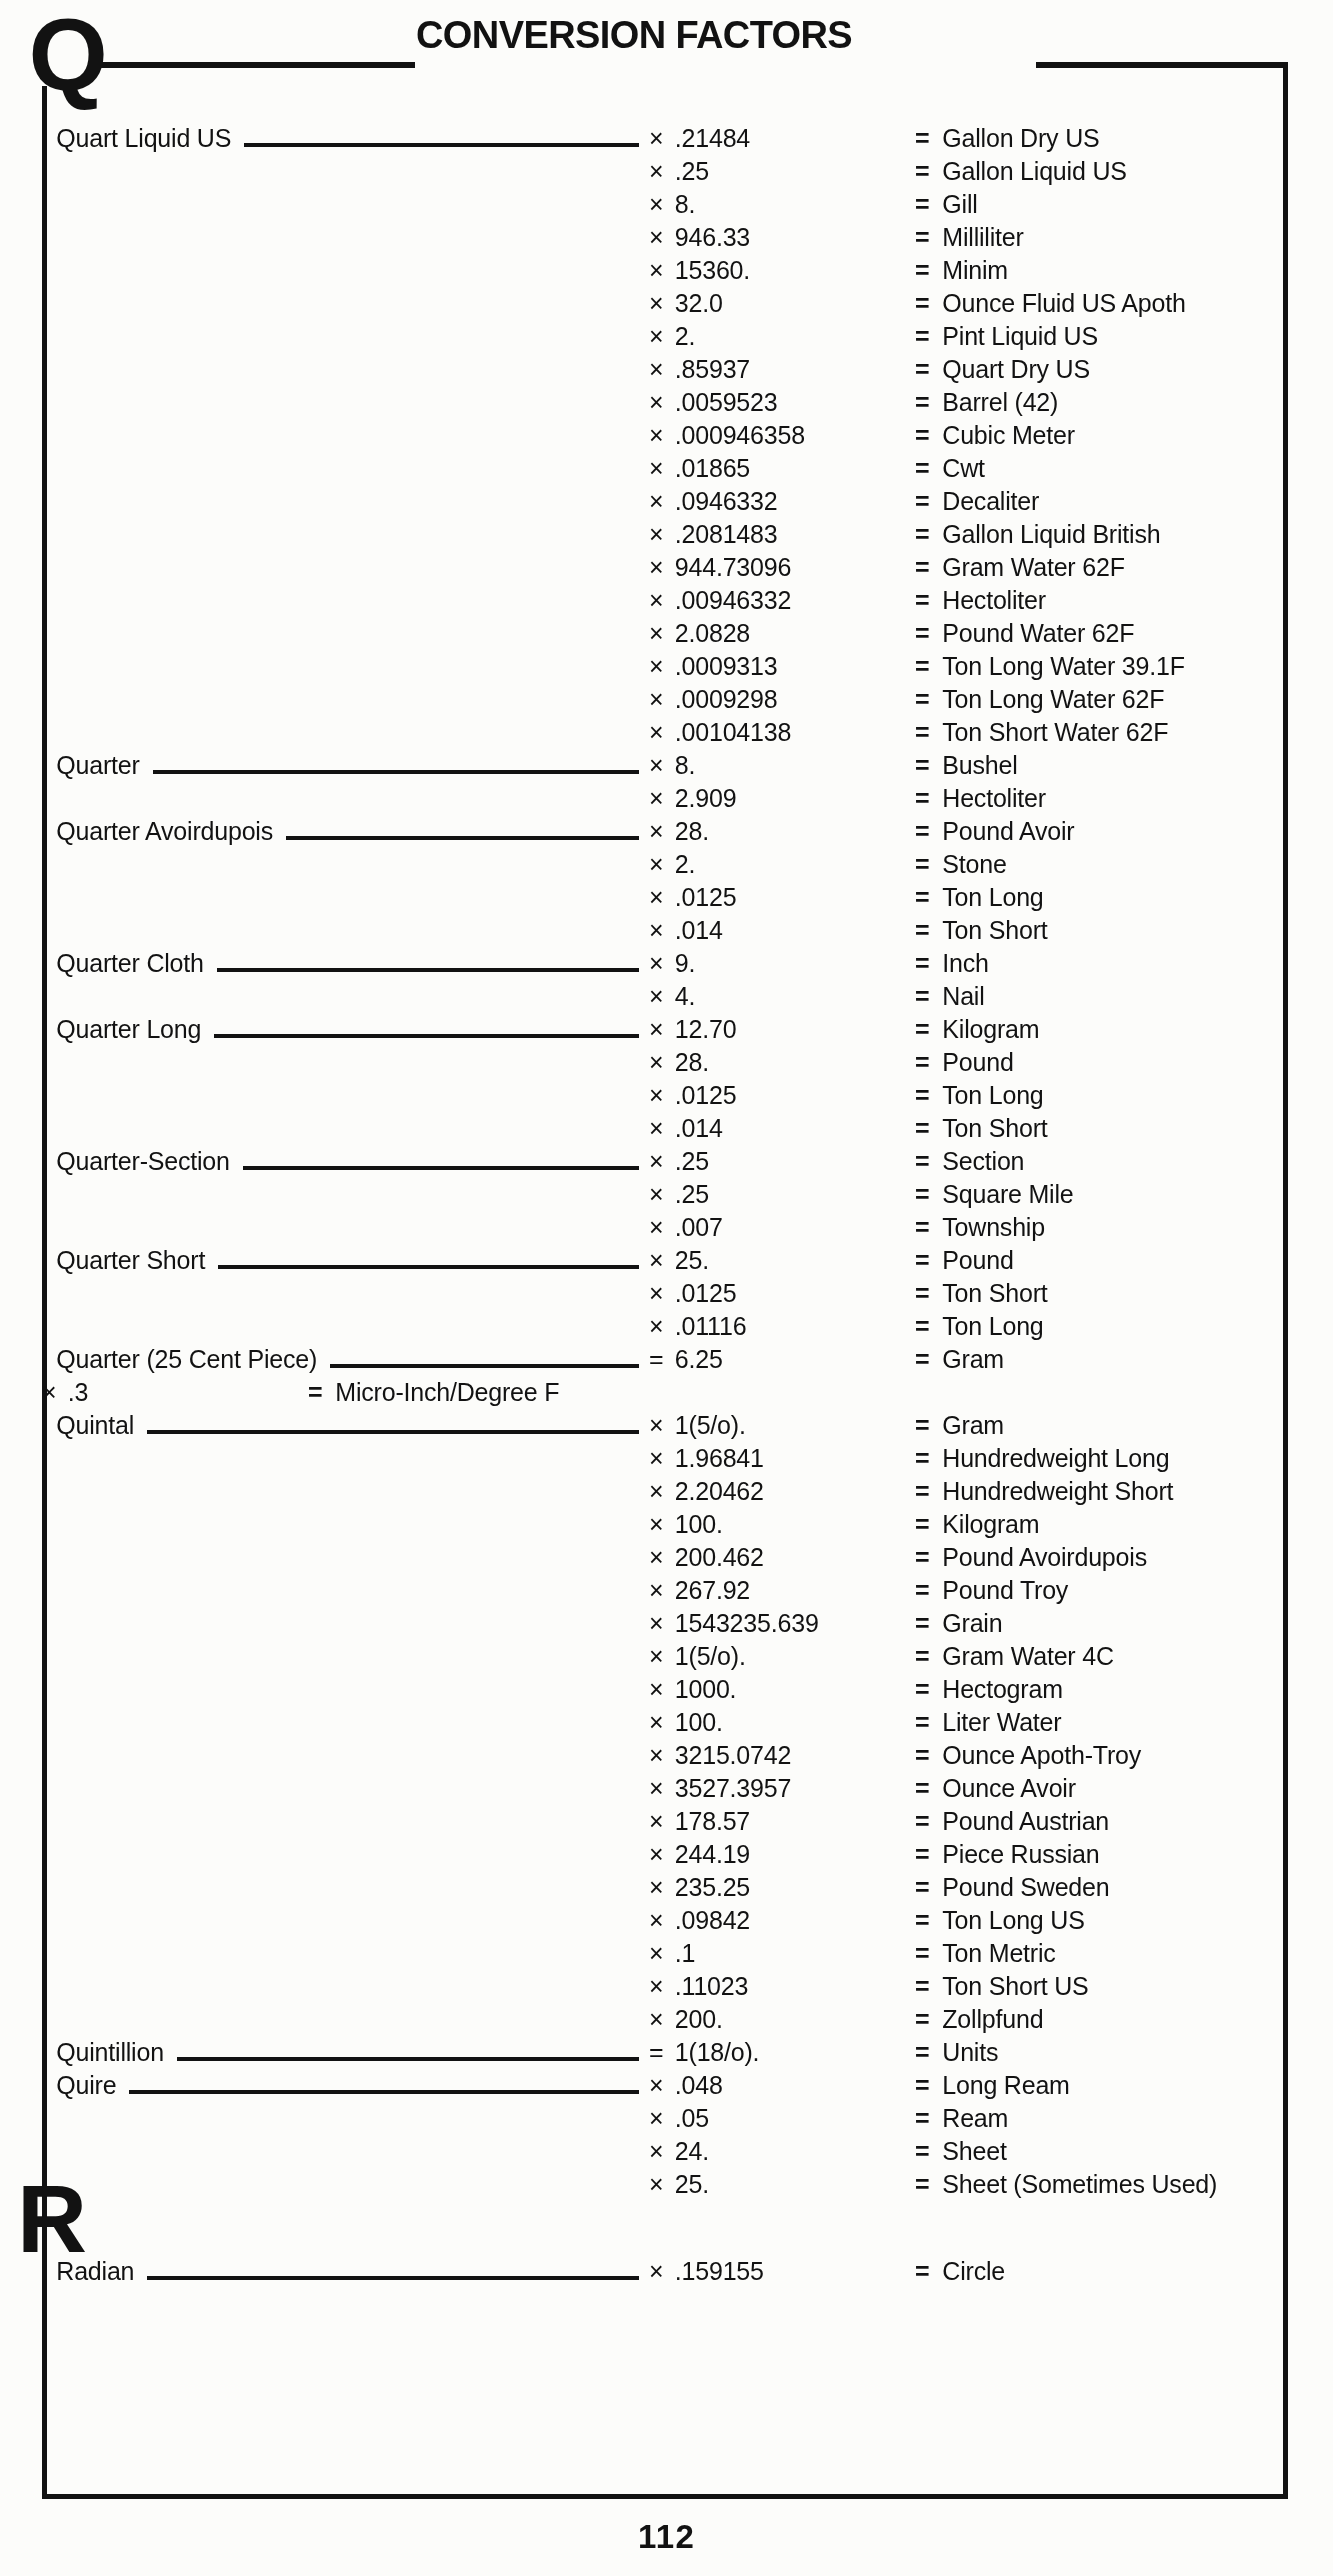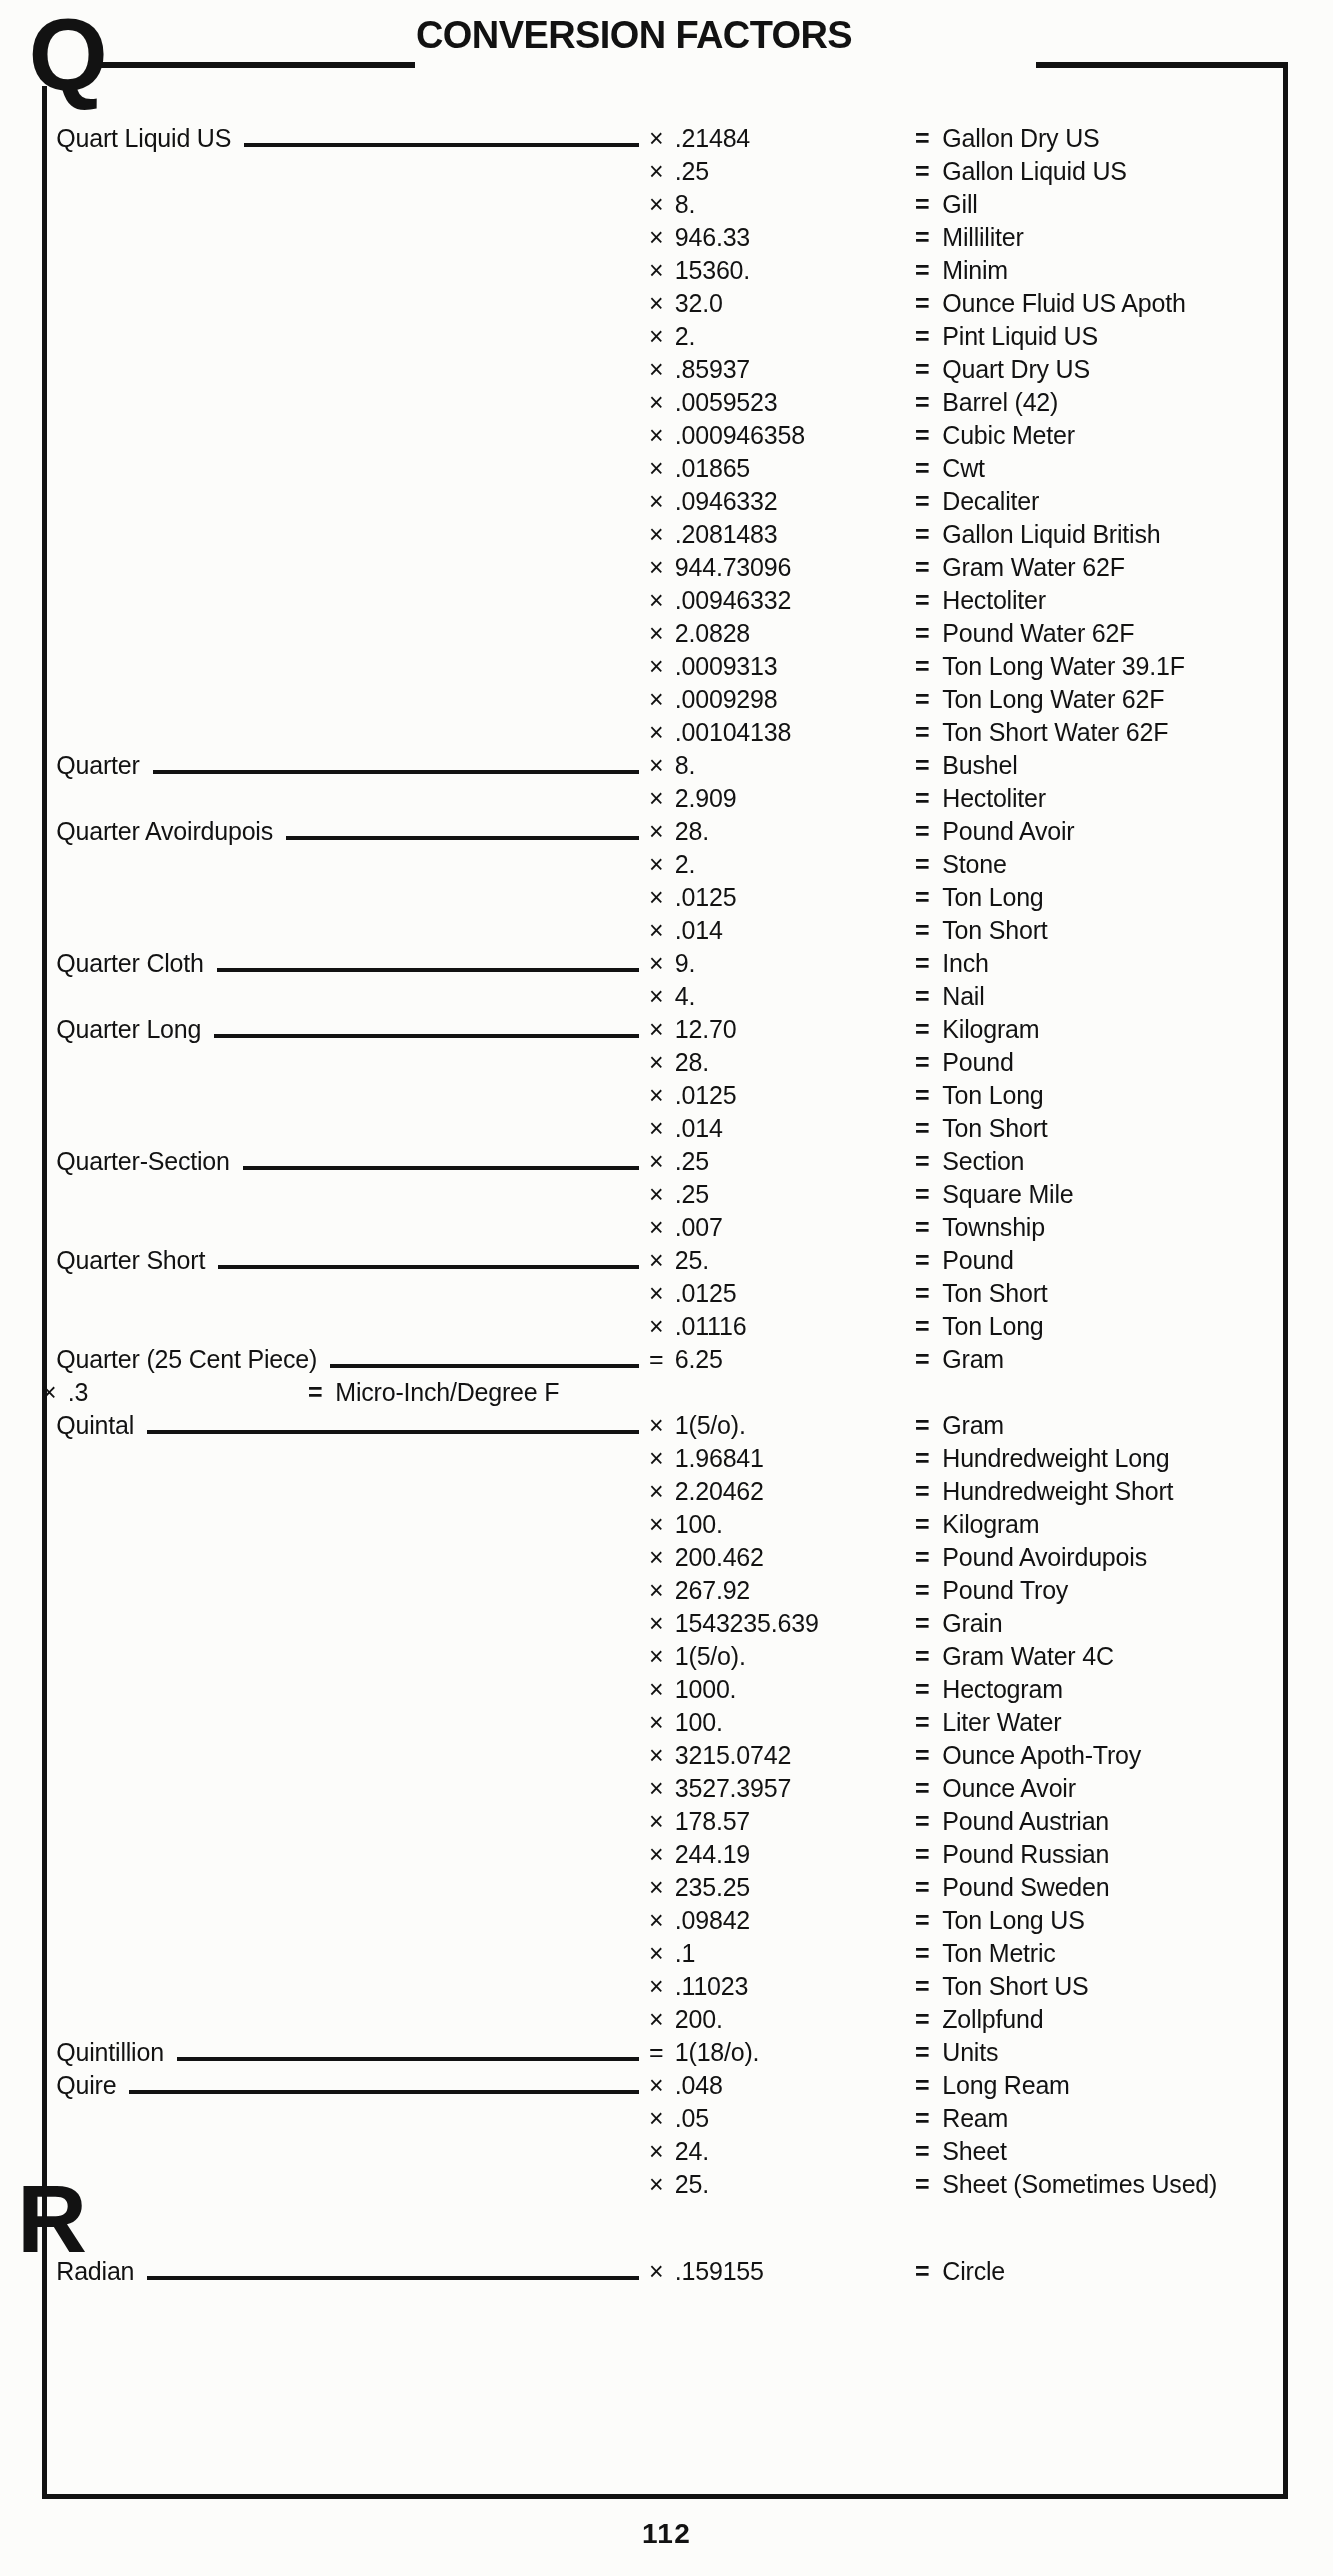--- a/index.html
+++ b/index.html
@@ -56,21 +56,21 @@
   .res{margin-left:7.8px;}
   
   .letter-block{position:relative;height:54px;}
   .big-letter-r{
     position:absolute;left:-25px;bottom:-5.2px;
     font-size:97px;font-weight:900;letter-spacing:-3.9px;line-height:0.85;
   }
   
   .page-number{
     position:absolute;left:0;right:0;top:2518px;
-    text-align:center;font-size:28px;font-weight:600;letter-spacing:1.3px;
+    text-align:center;font-size:33px;font-weight:600;letter-spacing:1.3px;
   }
 </style>
 </head>
 <body>
 
 <div class="page">
 
   <div class="big-letter-q">Q</div>
 
   <div class="rule rule-left"></div>
@@ -366,21 +366,21 @@
         <div class="cell-result"><span class="eq">=</span><span class="res">Ounce Avoir</span></div>
       </div>
       <div class="row">
         <div class="cell-label"></div>
         <div class="cell-factor"><span class="op">×</span><span class="val">178.57</span></div>
         <div class="cell-result"><span class="eq">=</span><span class="res">Pound Austrian</span></div>
       </div>
       <div class="row">
         <div class="cell-label"></div>
         <div class="cell-factor"><span class="op">×</span><span class="val">244.19</span></div>
-        <div class="cell-result"><span class="eq">=</span><span class="res">Pound Russian</span></div>
+        <div class="cell-result"><span class="eq">=</span><span class="res">Piece Russian</span></div>
       </div>
       <div class="row">
         <div class="cell-label"></div>
         <div class="cell-factor"><span class="op">×</span><span class="val">235.25</span></div>
         <div class="cell-result"><span class="eq">=</span><span class="res">Pound Sweden</span></div>
       </div>
       <div class="row">
         <div class="cell-label"></div>
         <div class="cell-factor"><span class="op">×</span><span class="val">.09842</span></div>
         <div class="cell-result"><span class="eq">=</span><span class="res">Ton Long US</span></div>

